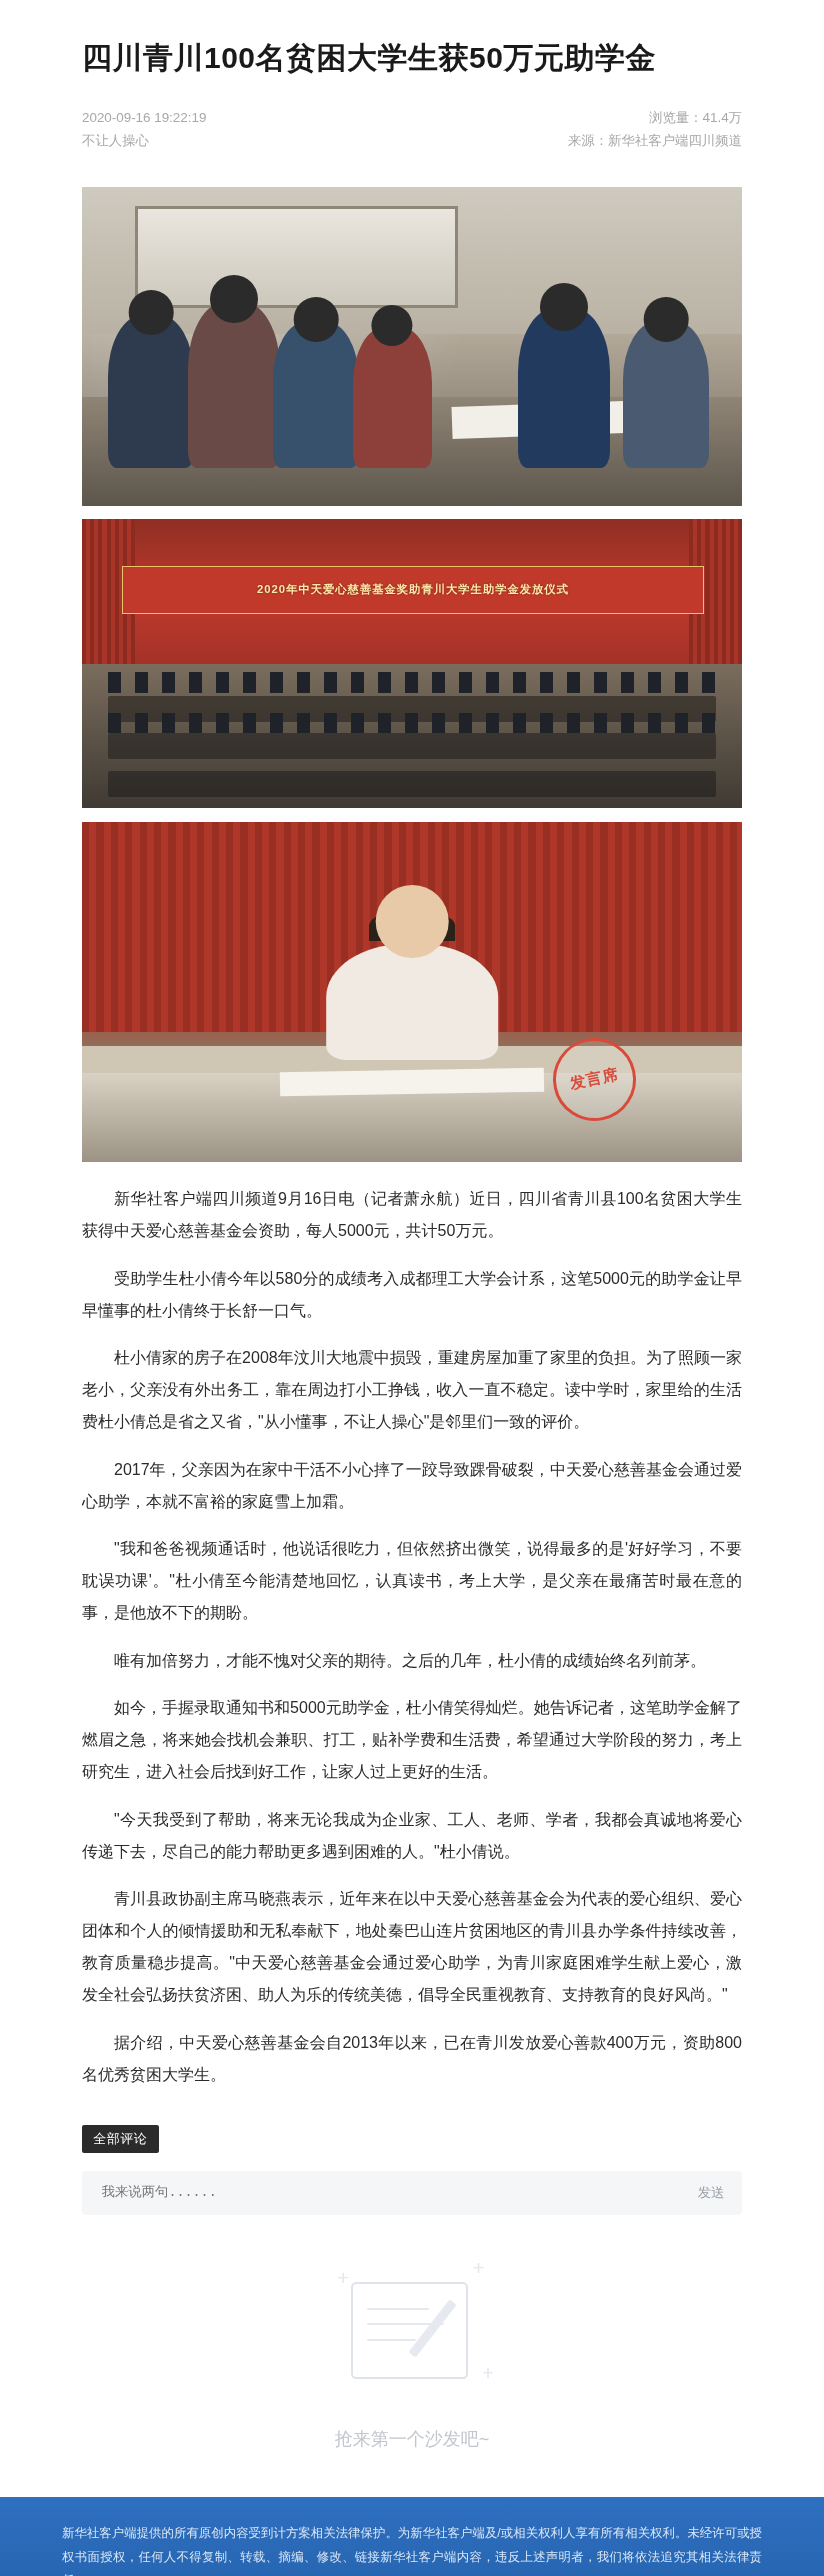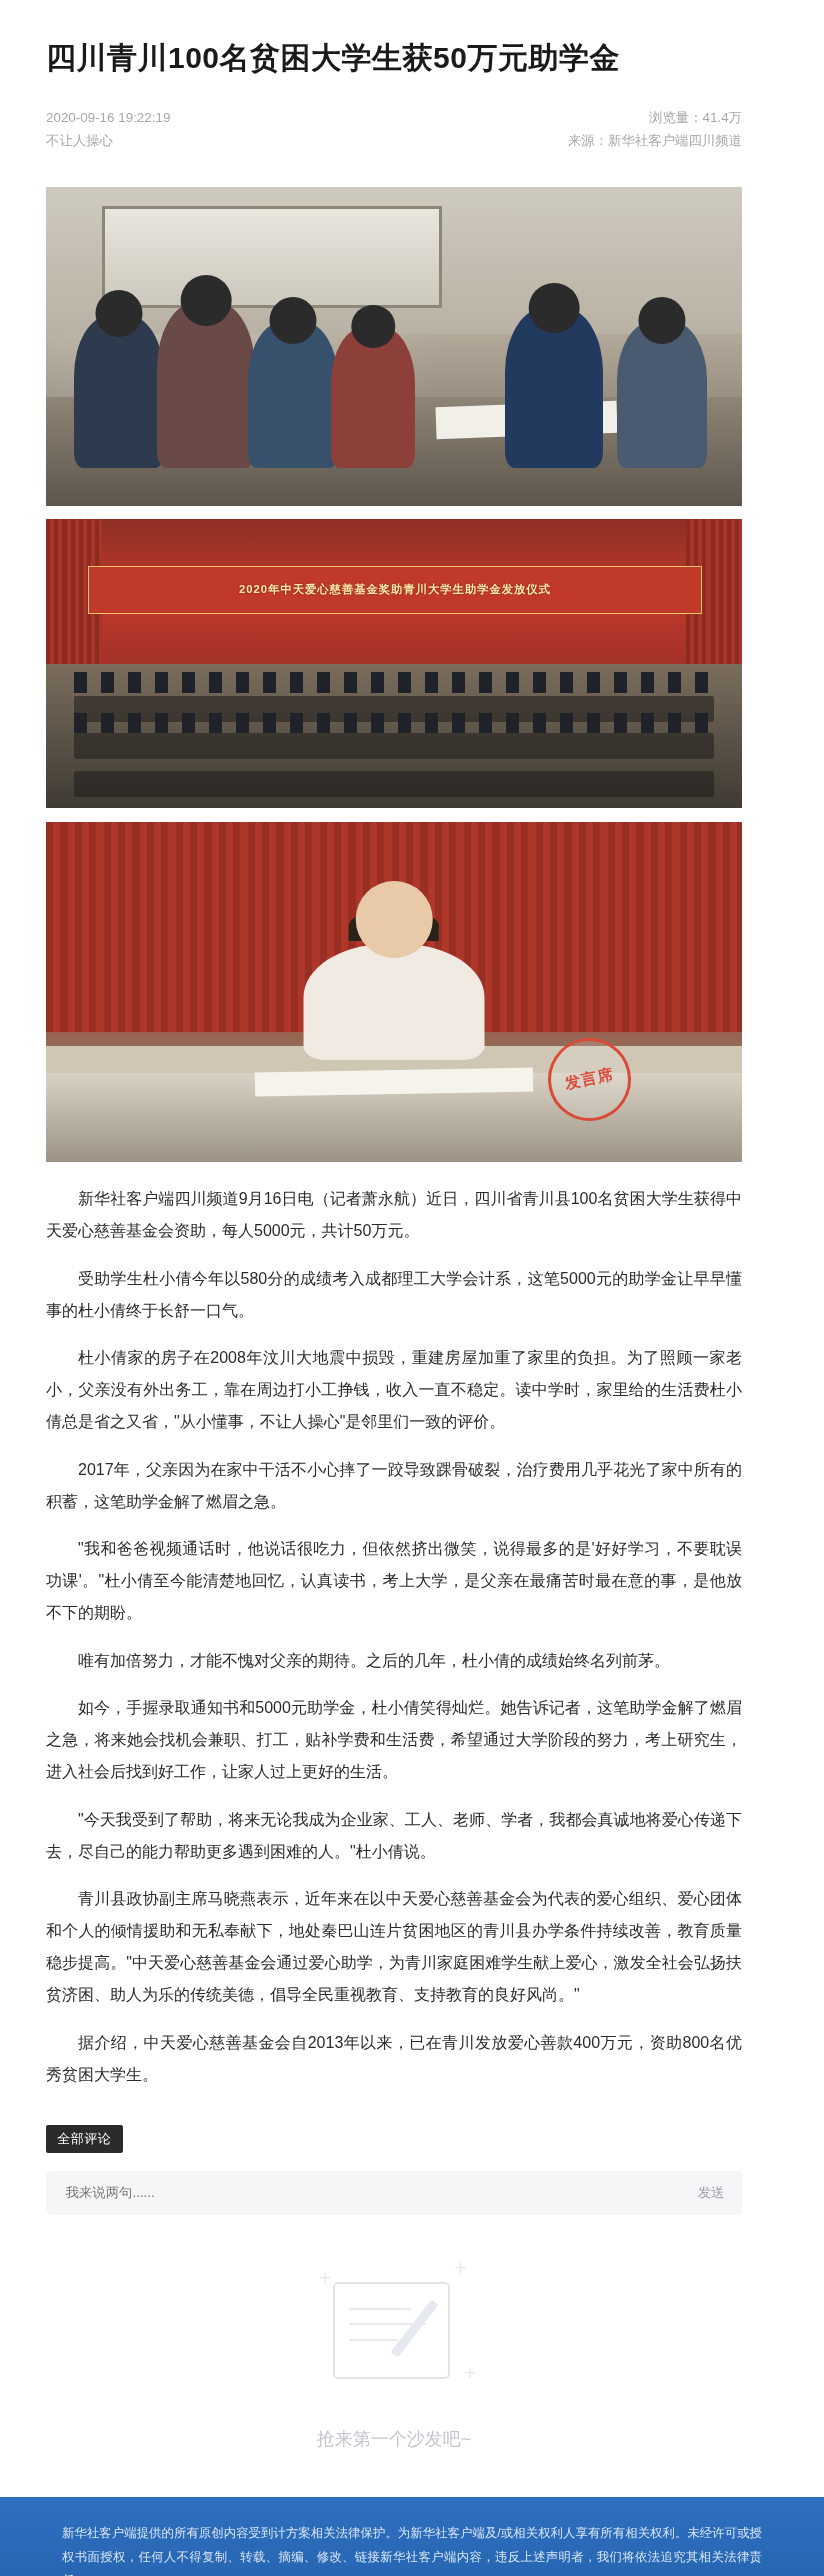--- a/index.html
+++ b/index.html
@@ -12,21 +12,21 @@
     font-family: "Liberation Sans", sans-serif;
     color: #222;
   }
   .page {
     width: 824px;
     box-sizing: border-box;
     padding: 0 0 0 0;
     background: #fff;
   }
   .content-wrap {
-    padding: 36px 82px 0 46px;
+    padding: 36px 82px 0 82px;
   }
   .title {
     font-size: 30px;
     line-height: 1.45;
     font-weight: bold;
     color: #1a1a1a;
     letter-spacing: 0.5px;
     margin: 0 0 24px 0;
   }
   .meta-row {
@@ -207,21 +207,21 @@
     justify-content: space-between;
     padding: 0 17.5px;
   }
   .comment-input {
     border: none;
     background: transparent;
     outline: none;
     font-size: 13.4px;
     color: #1d4ed8;
     flex: 1;
-    font-family: Liberation Sans, sans-serif;
+    font-family: Liberation Mono, monospace;
   }
   .comment-send {
     font-size: 13.4px;
     color: #9aa0a8;
     white-space: nowrap;
     margin-left: 15.5px;
   }
   .empty-wrap {
     margin-top: 36px;
     display: flex;
@@ -352,21 +352,21 @@
         <div class="doc"></div>
         <div class="stamp">发言席</div>
       </div>
 
     </div>
 
     <div class="article">
       <p>新华社客户端四川频道9月16日电（记者萧永航）近日，四川省青川县100名贫困大学生获得中天爱心慈善基金会资助，每人5000元，共计50万元。</p>
       <p>受助学生杜小倩今年以580分的成绩考入成都理工大学会计系，这笔5000元的助学金让早早懂事的杜小倩终于长舒一口气。</p>
       <p>杜小倩家的房子在2008年汶川大地震中损毁，重建房屋加重了家里的负担。为了照顾一家老小，父亲没有外出务工，靠在周边打小工挣钱，收入一直不稳定。读中学时，家里给的生活费杜小倩总是省之又省，"从小懂事，不让人操心"是邻里们一致的评价。</p>
-      <p>2017年，父亲因为在家中干活不小心摔了一跤导致踝骨破裂，治疗费用几乎花光了家中所有的积蓄，这笔助学金解了燃眉之急。</p>
+      <p>2017年，父亲因为在家中干活不小心摔了一跤导致踝骨破裂，中天爱心慈善基金会通过爱心助学，本就不富裕的家庭雪上加霜。</p>
       <p>"我和爸爸视频通话时，他说话很吃力，但依然挤出微笑，说得最多的是'好好学习，不要耽误功课'。"杜小倩至今能清楚地回忆，认真读书，考上大学，是父亲在最痛苦时最在意的事，是他放不下的期盼。</p>
       <p>唯有加倍努力，才能不愧对父亲的期待。之后的几年，杜小倩的成绩始终名列前茅。</p>
       <p>如今，手握录取通知书和5000元助学金，杜小倩笑得灿烂。她告诉记者，这笔助学金解了燃眉之急，将来她会找机会兼职、打工，贴补学费和生活费，希望通过大学阶段的努力，考上研究生，进入社会后找到好工作，让家人过上更好的生活。</p>
       <p>"今天我受到了帮助，将来无论我成为企业家、工人、老师、学者，我都会真诚地将爱心传递下去，尽自己的能力帮助更多遇到困难的人。"杜小倩说。</p>
       <p>青川县政协副主席马晓燕表示，近年来在以中天爱心慈善基金会为代表的爱心组织、爱心团体和个人的倾情援助和无私奉献下，地处秦巴山连片贫困地区的青川县办学条件持续改善，教育质量稳步提高。"中天爱心慈善基金会通过爱心助学，为青川家庭困难学生献上爱心，激发全社会弘扬扶贫济困、助人为乐的传统美德，倡导全民重视教育、支持教育的良好风尚。"</p>
       <p>据介绍，中天爱心慈善基金会自2013年以来，已在青川发放爱心善款400万元，资助800名优秀贫困大学生。</p>
     </div>
 
     <div class="comment-head">
       <span class="comment-tag">全部评论</span>

